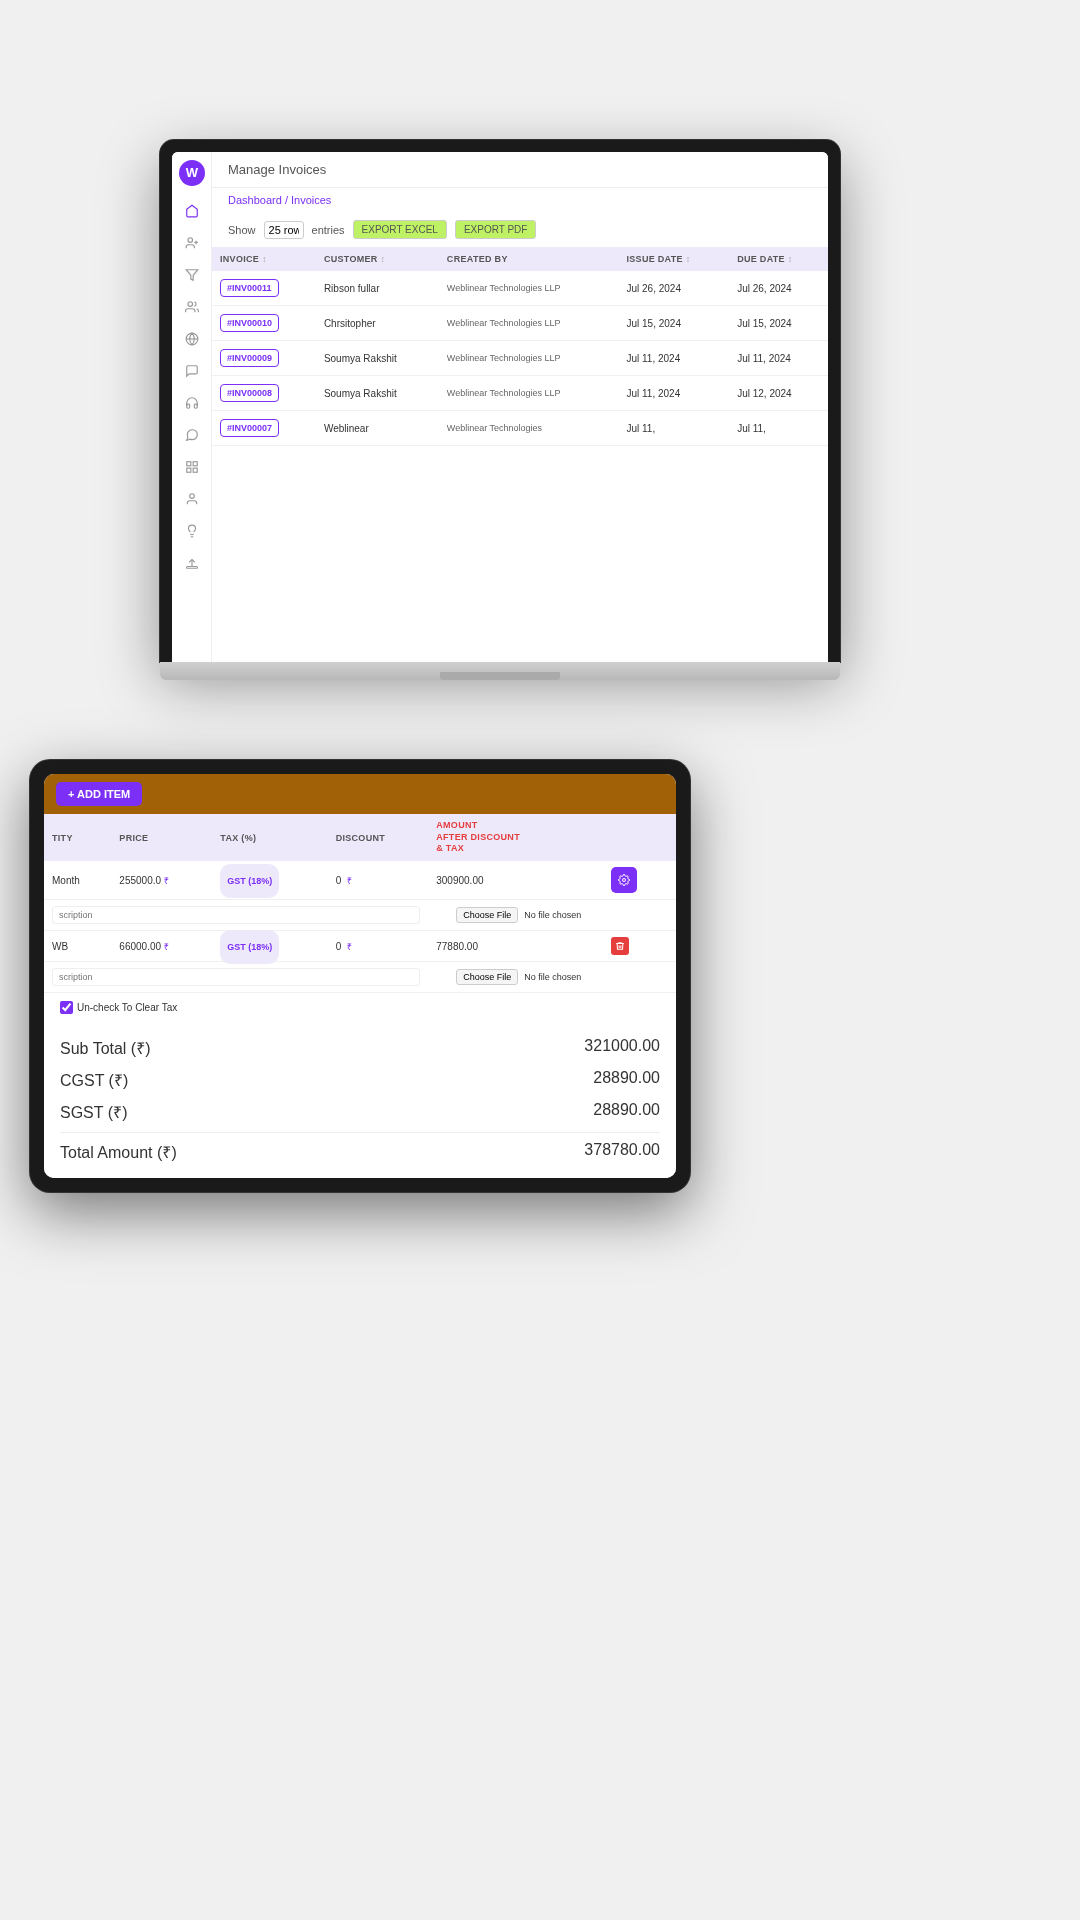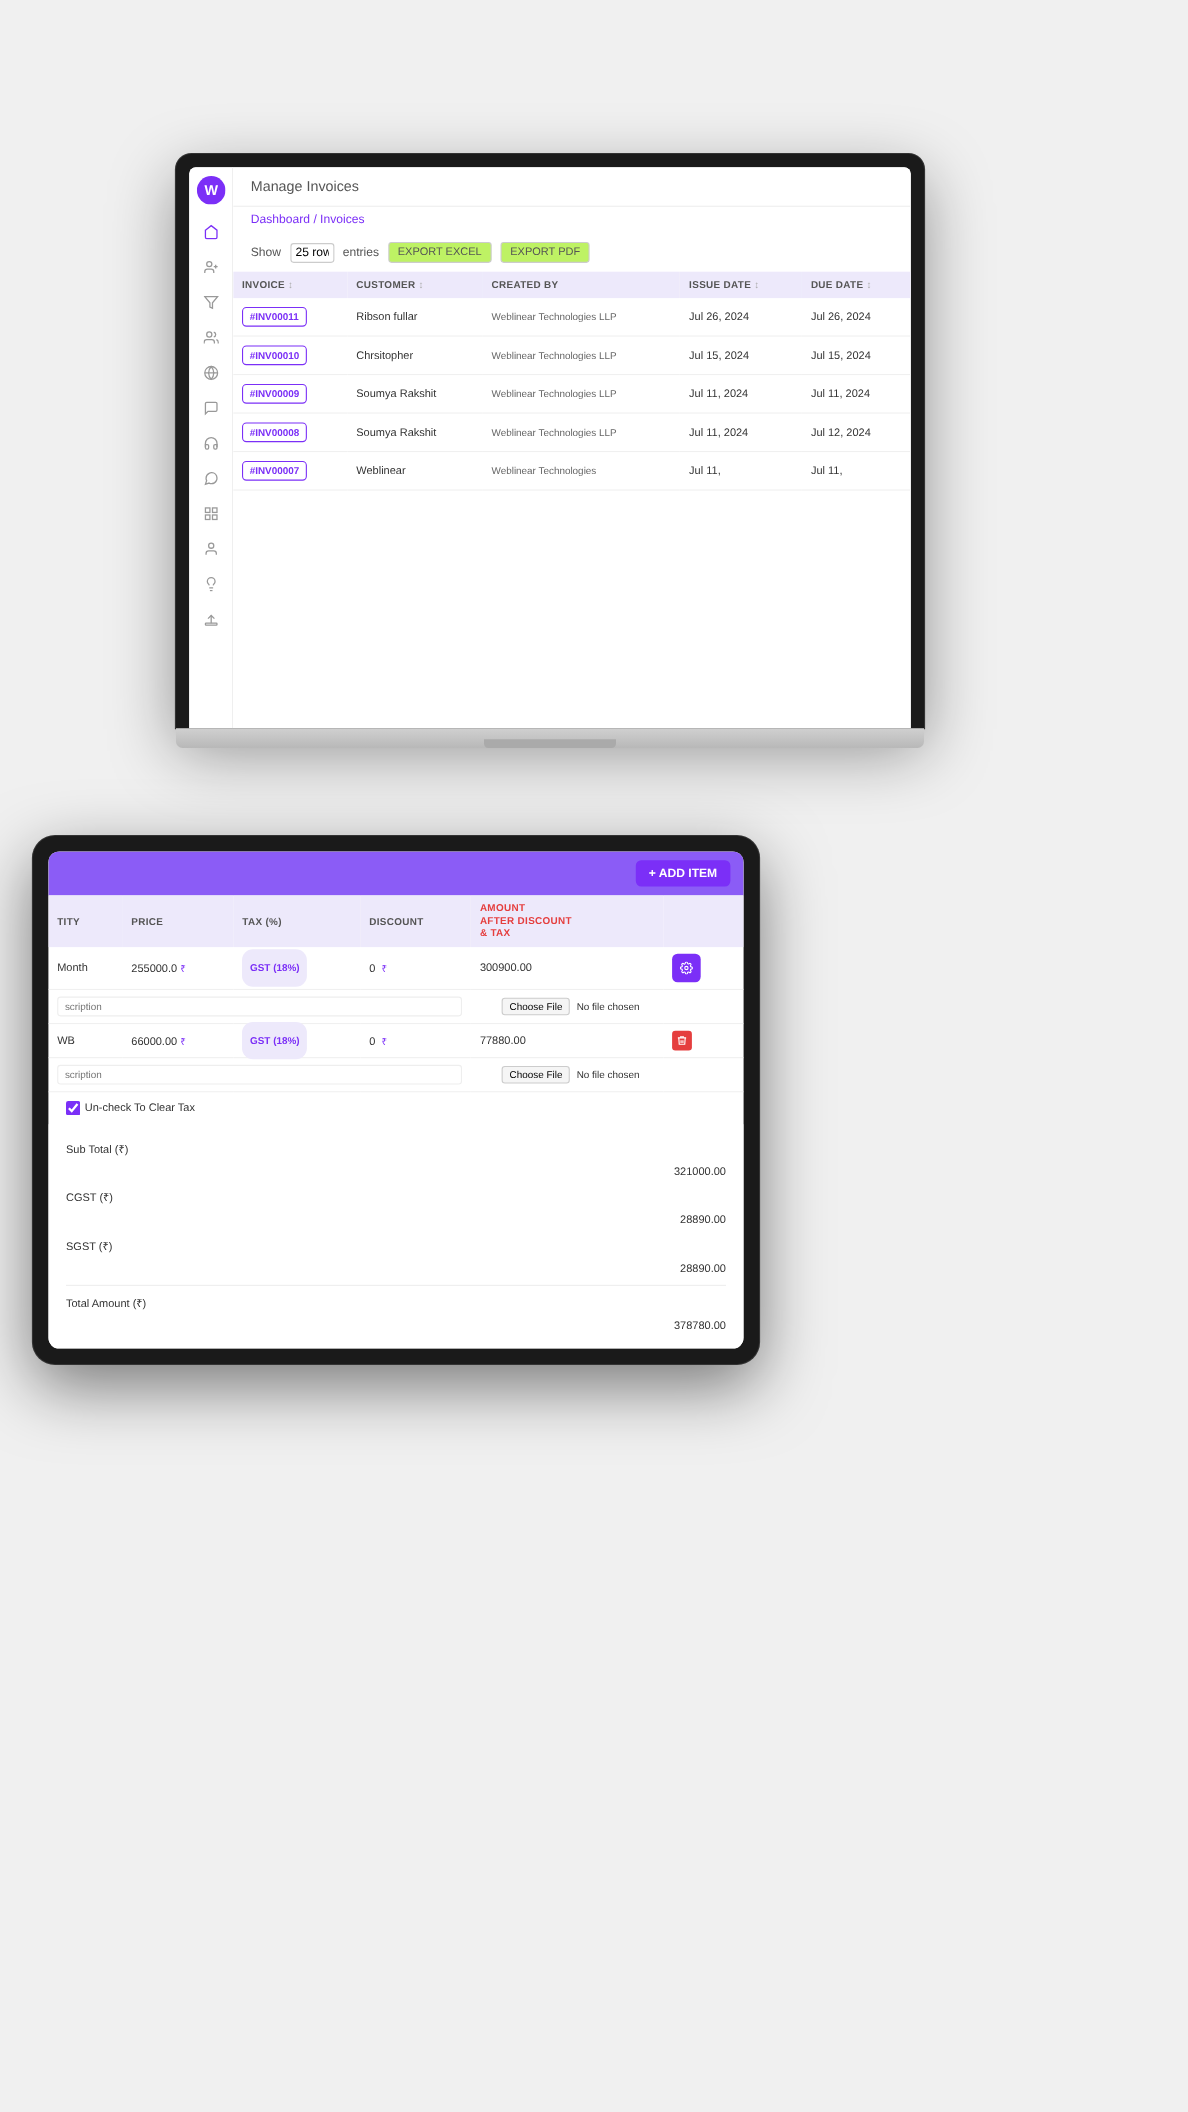--- a/index.html
+++ b/index.html
@@ -171,24 +171,24 @@
       box-shadow: 0 0 0 1px #333, 0 20px 60px rgba(0,0,0,0.5);
     }
     .tablet-screen {
       background: #fff;
       border-radius: 10px;
       overflow: hidden;
     }
 
     
     .tablet-add-item-bar {
-      background: #8b5cf6;
+      background: #a16207;
       padding: 8px 12px;
       display: flex;
-      justify-content: flex-end;
+      justify-content: flex-start;
     }
     .add-item-btn {
       background: #7b2ff7;
       color: #fff;
       border: none;
       border-radius: 5px;
       padding: 6px 12px;
       font-size: 11px;
       font-weight: 600;
       cursor: pointer;
@@ -262,26 +262,26 @@
     }
 
     .totals-section {
       padding: 10px 16px;
       background: #fff;
     }
     .total-row {
       display: flex;
       justify-content: space-between;
       padding: 5px 0;
-      font-size: 10px;
+      font-size: 16px;
       color: #333;
     }
     .total-row.separator { border-top: 1px solid #eee; margin-top: 4px; padding-top: 8px; }
     .total-label { font-weight: 500; }
-    .total-value { font-weight: 500; margin-top: 23px; }
+    .total-value { font-weight: 500; }
 
     .uncheck-section {
       padding: 8px 16px;
       font-size: 10px;
       color: #333;
       display: flex;
       align-items: center;
       gap: 4px;
     }
   </style>

